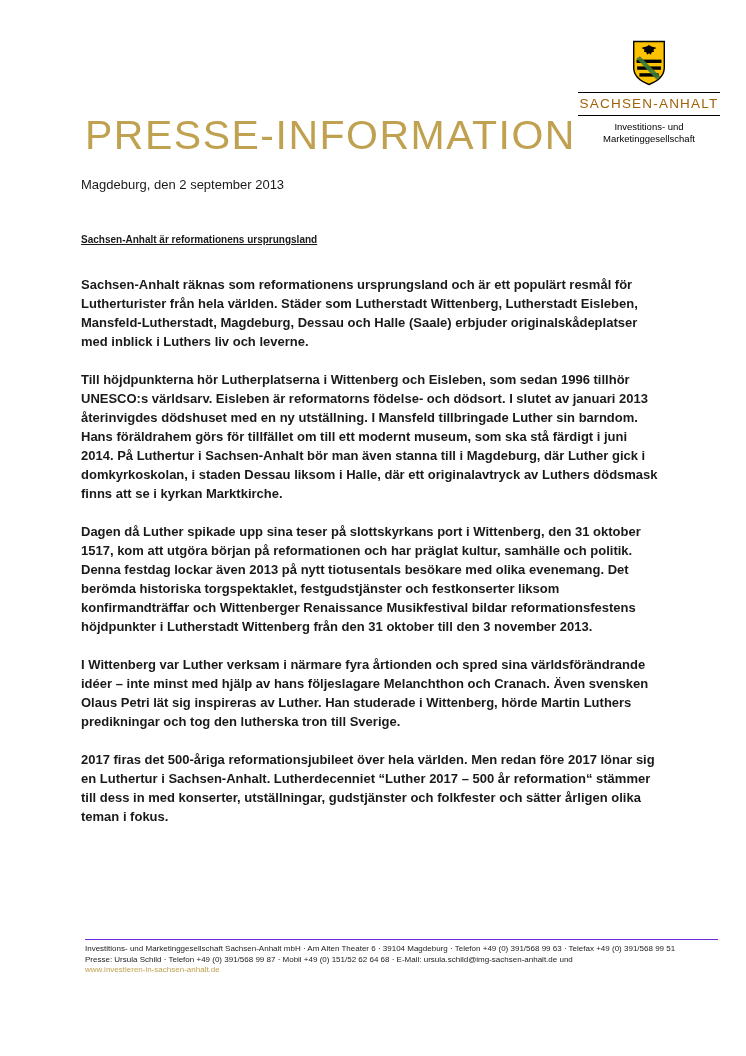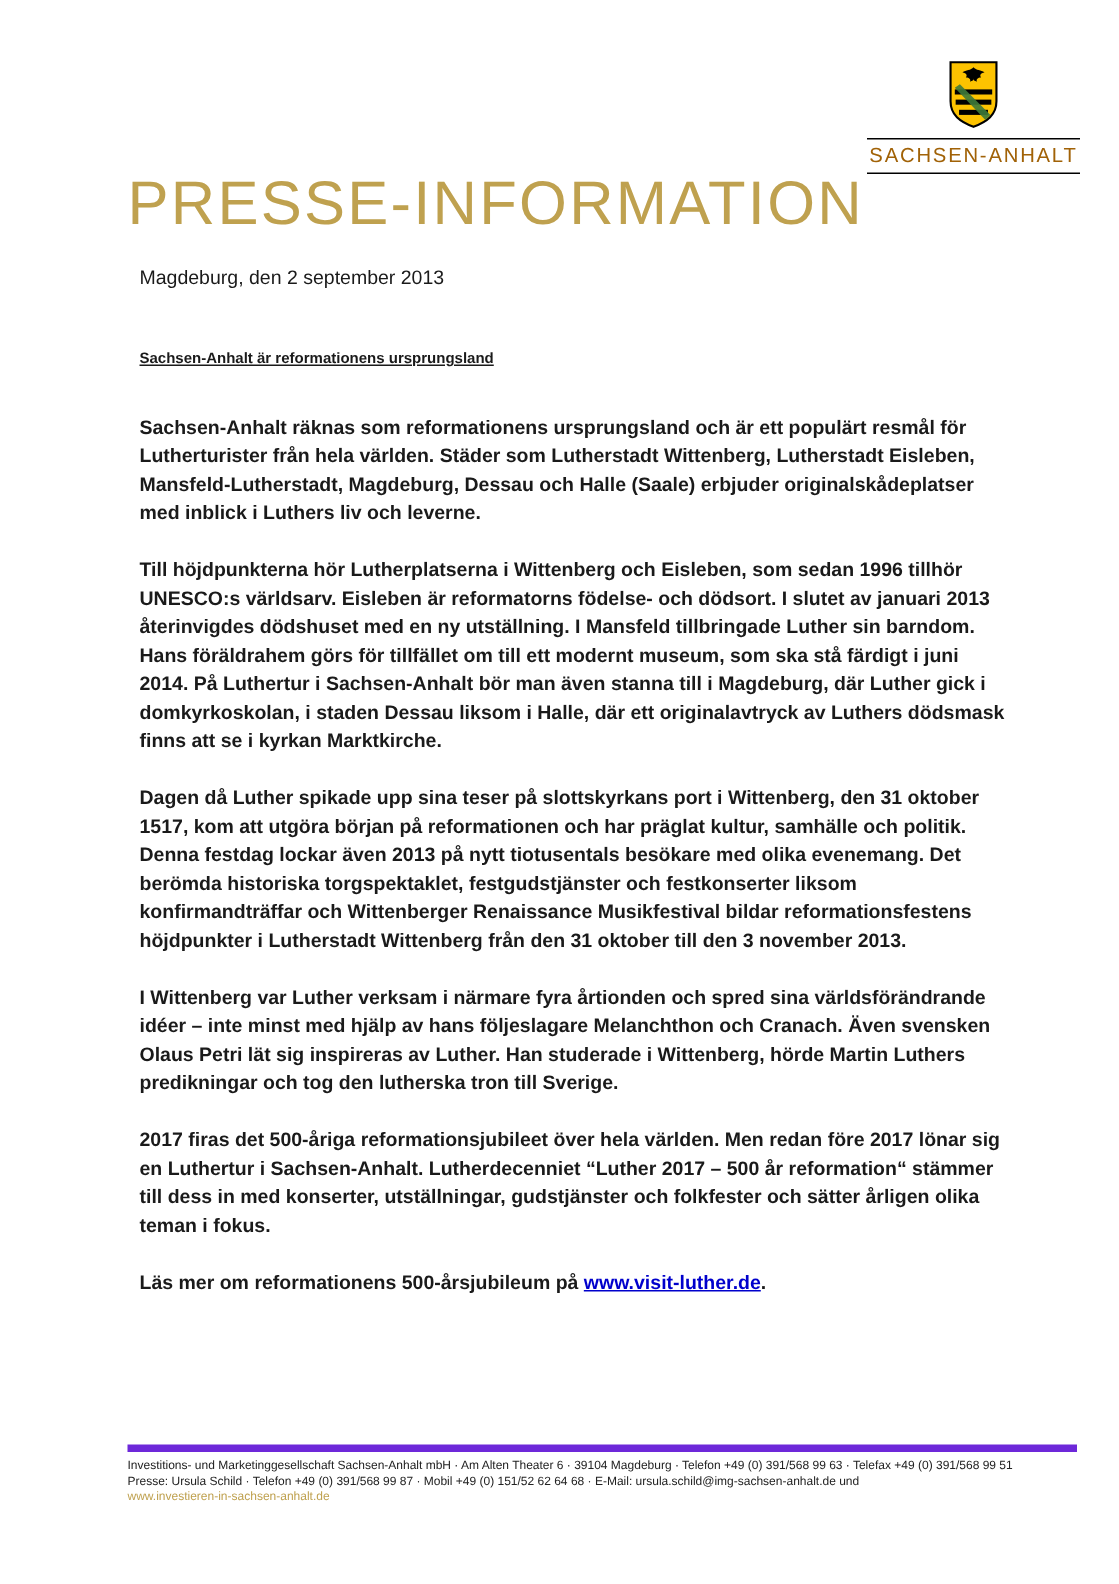--- a/index.html
+++ b/index.html
@@ -47,21 +47,21 @@
   .logo .subtitle {
     margin-top: 5px;
     font-size: 9.5px;
     line-height: 12px;
     color: #000;
   }
 
   
   .content {
     position: absolute;
-    left: 93px;
+    left: 81px;
     top: 175px;
     width: 578px;
     font-size: 13px;
     line-height: 19px;
   }
   .date-line { margin: 0 0 36px 0; }
   .article-heading {
     font-weight: bold;
     text-decoration: underline;
     margin: 0 0 26px 0;
@@ -69,22 +69,22 @@
   }
   .content p.para { margin: 0 0 19px 0; font-weight: bold; }
   .closing { margin-top: 19px; }
   a.inline-link { color: #0000CC; text-decoration: underline; cursor: pointer; }
 
   
   .footer {
     position: absolute;
     left: 85px;
     right: 28px;
-    top: 963px;
-    border-top: 5px solid #6d28d9;
+    top: 939px;
+    border-top: 1px solid #6d28d9;
     padding-top: 4px;
     font-size: 8px;
     line-height: 10.5px;
     color: #222;
   }
   .footer .f-line { margin: 0; }
   .footer a.site-link {
     color: var(--gold, #BFA14F);
     text-decoration: none;
     cursor: pointer;
@@ -109,36 +109,37 @@
         <rect x="8" y="34" width="44" height="6" fill="#000"></rect>
         <rect x="9" y="46" width="42" height="6" fill="#000"></rect>
         <rect x="13" y="58" width="34" height="6" fill="#000"></rect>
 
         <path d="M8,32 L44,70 L50,64 L14,28 z" fill="#3E7A3A" opacity="0.9"></path>
       </svg>
     </div>
     <div class="rule"></div>
     <div class="brand-name">SACHSEN-ANHALT</div>
     <div class="rule"></div>
+    <div class="subtitle">
+      <div>Investitions- und</div>
+      <div>Marketinggesellschaft</div>
+    </div>
   </div>
 
   <div class="content">
     <p class="date-line">Magdeburg, den 2 september 2013</p>
 
     <p class="article-heading">Sachsen-Anhalt är reformationens ursprungsland</p>
 
     <p class="para">Sachsen-Anhalt räknas som reformationens ursprungsland och är ett populärt resmål för Lutherturister från hela världen. Städer som Lutherstadt Wittenberg, Lutherstadt Eisleben, Mansfeld-Lutherstadt, Magdeburg, Dessau och Halle (Saale) erbjuder originalskådeplatser med inblick i Luthers liv och leverne.</p>
     <p class="para">Till höjdpunkterna hör Lutherplatserna i Wittenberg och Eisleben, som sedan 1996 tillhör UNESCO:s världsarv. Eisleben är reformatorns födelse- och dödsort. I slutet av januari 2013 återinvigdes dödshuset med en ny utställning. I Mansfeld tillbringade Luther sin barndom. Hans föräldrahem görs för tillfället om till ett modernt museum, som ska stå färdigt i juni 2014. På Luthertur i Sachsen-Anhalt bör man även stanna till i Magdeburg, där Luther gick i domkyrkoskolan, i staden Dessau liksom i Halle, där ett originalavtryck av Luthers dödsmask finns att se i kyrkan Marktkirche.</p>
     <p class="para">Dagen då Luther spikade upp sina teser på slottskyrkans port i Wittenberg, den 31 oktober 1517, kom att utgöra början på reformationen och har präglat kultur, samhälle och politik. Denna festdag lockar även 2013 på nytt tiotusentals besökare med olika evenemang. Det berömda historiska torgspektaklet, festgudstjänster och festkonserter liksom konfirmandträffar och Wittenberger Renaissance Musikfestival bildar reformationsfestens höjdpunkter i Lutherstadt Wittenberg från den 31 oktober till den 3 november 2013.</p>
     <p class="para">I Wittenberg var Luther verksam i närmare fyra årtionden och spred sina världsförändrande idéer – inte minst med hjälp av hans följeslagare Melanchthon och Cranach. Även svensken Olaus Petri lät sig inspireras av Luther. Han studerade i Wittenberg, hörde Martin Luthers predikningar och tog den lutherska tron till Sverige.</p>
     <p class="para">2017 firas det 500-åriga reformationsjubileet över hela världen. Men redan före 2017 lönar sig en Luthertur i Sachsen-Anhalt. Lutherdecenniet “Luther 2017 – 500 år reformation“ stämmer till dess in med konserter, utställningar, gudstjänster och folkfester och sätter årligen olika teman i fokus.</p>
 
-    <p class="para closing">
-      <span>Läs mer om reformationens 500-årsjubileum på </span><a href="#" class="inline-link">www.visit-luther.de</a><span>.</span>
-    </p>
   </div>
 
   <div class="footer">
     <p class="f-line">Investitions- und Marketinggesellschaft Sachsen-Anhalt mbH · Am Alten Theater 6 · 39104 Magdeburg · Telefon +49 (0) 391/568 99 63 · Telefax +49 (0) 391/568 99 51</p>
     <p class="f-line">Presse: Ursula Schild · Telefon +49 (0) 391/568 99 87 · Mobil +49 (0) 151/52 62 64 68 · E-Mail: ursula.schild@img-sachsen-anhalt.de und</p>
     <p class="f-line">
       <a href="#" class="site-link">www.investieren-in-sachsen-anhalt.de</a>
     </p>
   </div>
 

